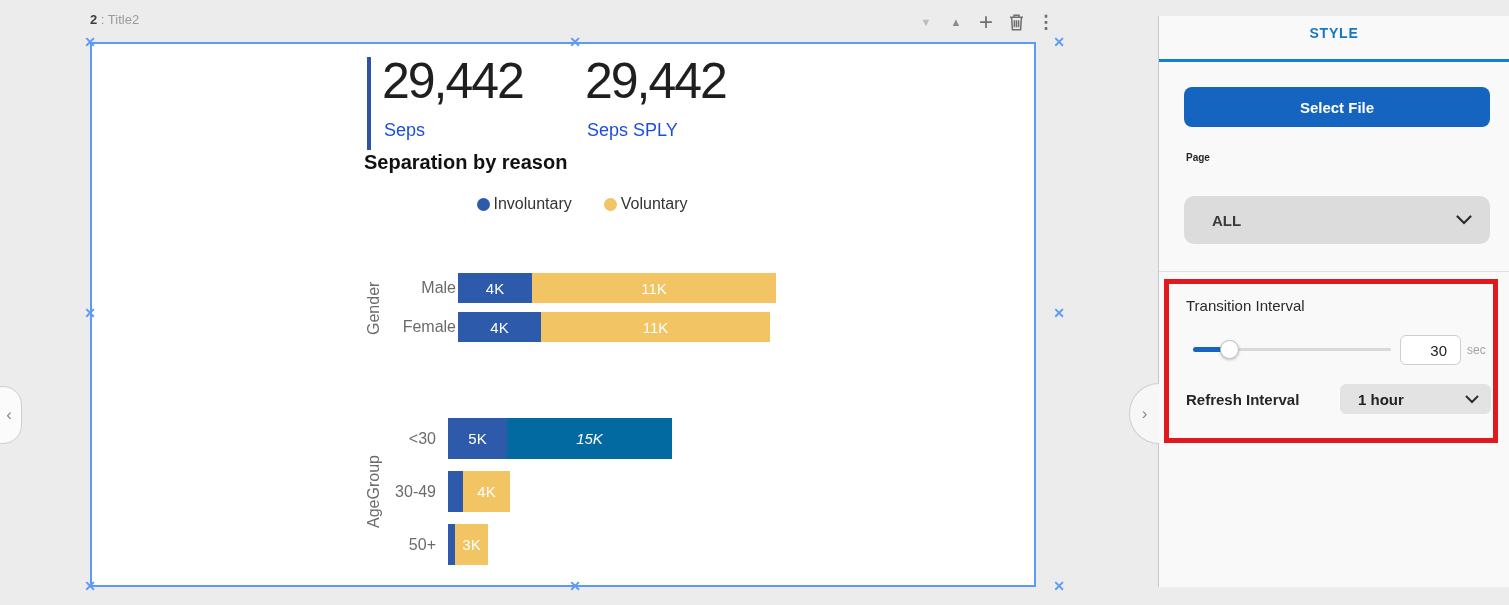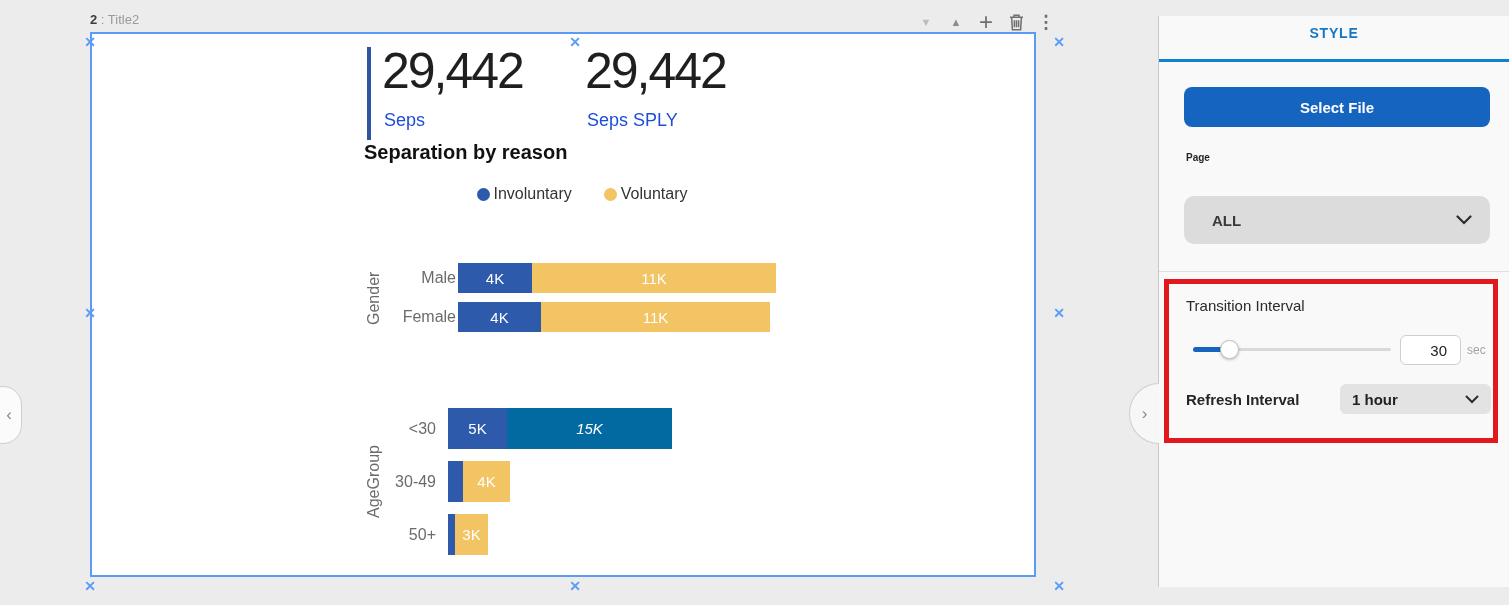--- a/index.html
+++ b/index.html
@@ -20,21 +20,21 @@
     position:absolute; left:916px; top:8px; width:140px; height:28px;
     display:flex; align-items:center; justify-content:space-between;
   }
   .tb-icon { display:flex; align-items:center; justify-content:center; width:20px; height:24px; cursor:pointer; }
   .icon-collapse { color:#bdbdbd; font-size:11px; }
   .icon-expand   { color:#8c8c8c; font-size:11px; }
   .icon-add      { color:#6f6f6f; font-size:24px; font-weight:400; line-height:20px; }
   .icon-more     { color:#6f6f6f; font-size:18px; font-weight:700; }
 
   .widget {
-    position:absolute; left:90px; top:32px; width:946px; height:545px;
+    position:absolute; left:90px; top:42px; width:946px; height:545px;
     background:#ffffff; border:2px solid #5b9bf7; overflow:hidden; z-index:1;
   }
   .handle {
     position:absolute; z-index:3; color:#5b9bf7; font-size:14px; font-weight:700;
     transform:translate(-50%,-50%); cursor:move; line-height:1;
   }
 
   
   .kpi-accent { position:absolute; left:275px; top:13px; width:4px; height:93px; background:#2c54a0; }
   .kpi-value { position:absolute; top:8px; font-size:50px; letter-spacing:-2px; color:#1f1f1f; white-space:nowrap; }
@@ -119,21 +119,21 @@
     background:#fff; border:1px solid #cfcfcf; border-radius:6px;
     font-family:"Liberation Sans", sans-serif; font-size:15px; color:#222;
     text-align:right; padding-right:13px;
   }
   .unit-label { position:absolute; left:308px; top:327px; font-size:12px; color:#a2a2a2; }
 
   .refresh-label { position:absolute; left:27px; top:375px; font-size:15px; font-weight:700; color:#262626; }
   .refresh-select {
     position:absolute; left:181px; top:368px; width:151px; height:30px;
     background:#e3e3e3; border-radius:6px; display:flex; align-items:center;
-    padding:0 12px 0 12px; cursor:pointer;
+    padding:0 12px 0 18px; cursor:pointer;
   }
   .refresh-select .val { font-size:15px; font-weight:700; color:#222; flex:1; }
 
   .chev { flex:none; }
 </style>
 </head>
 <body>
 
 <div class="widget-header">
   <span class="idx">2</span><span class="sep"> : </span><span class="rest">Title2</span>

